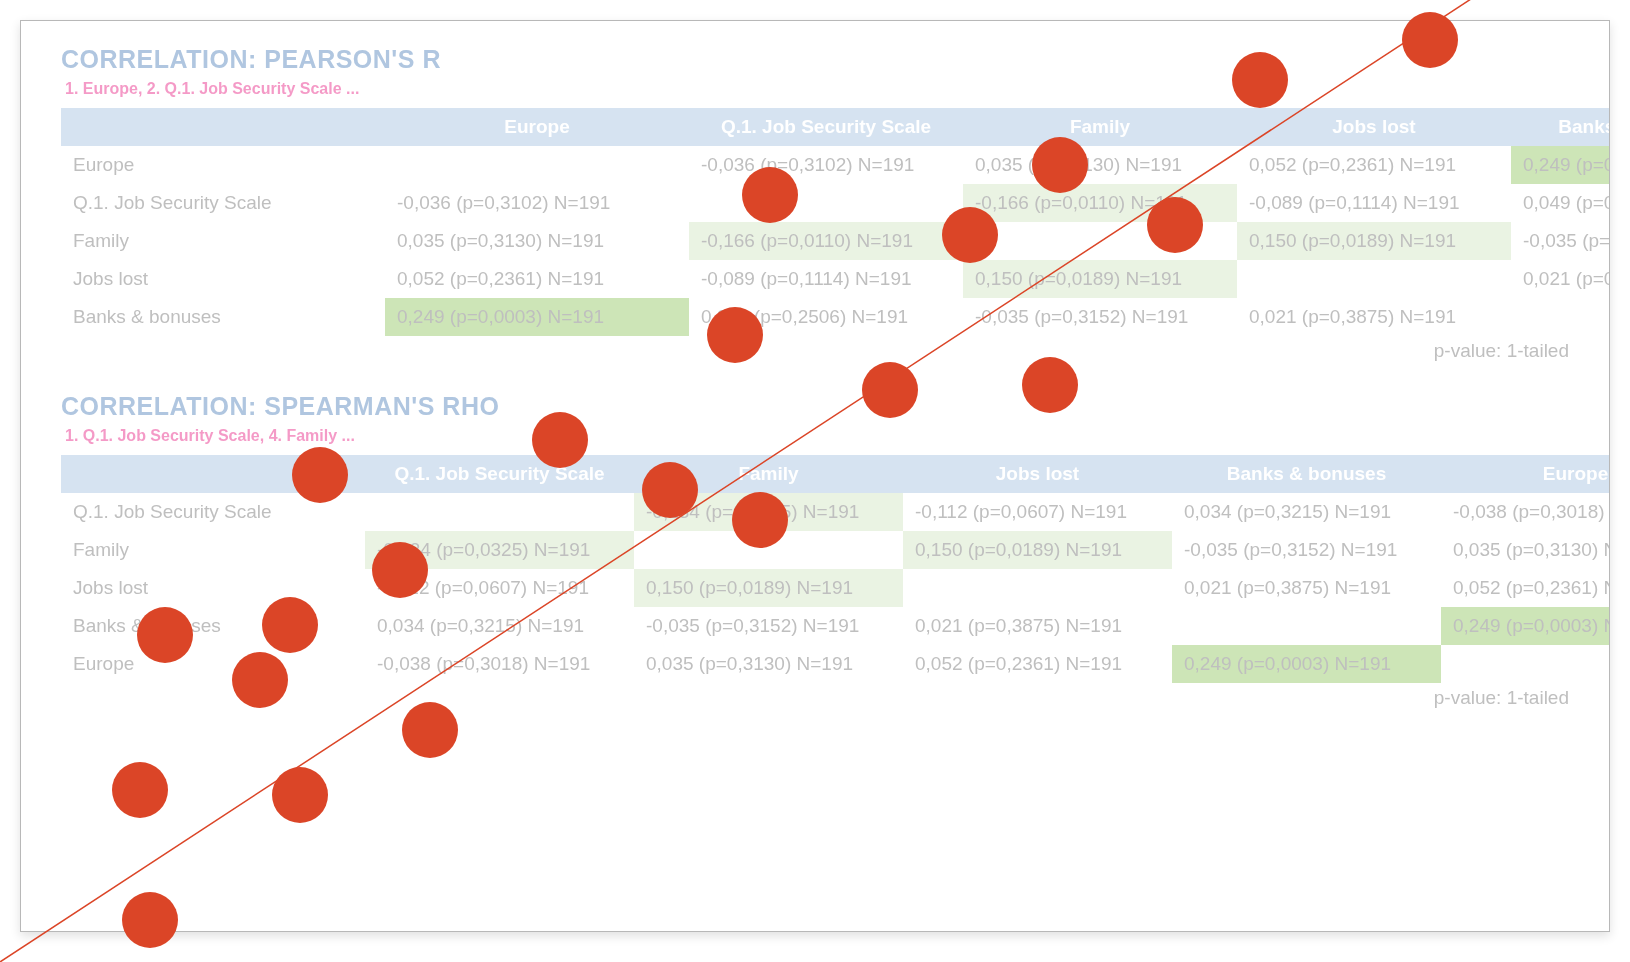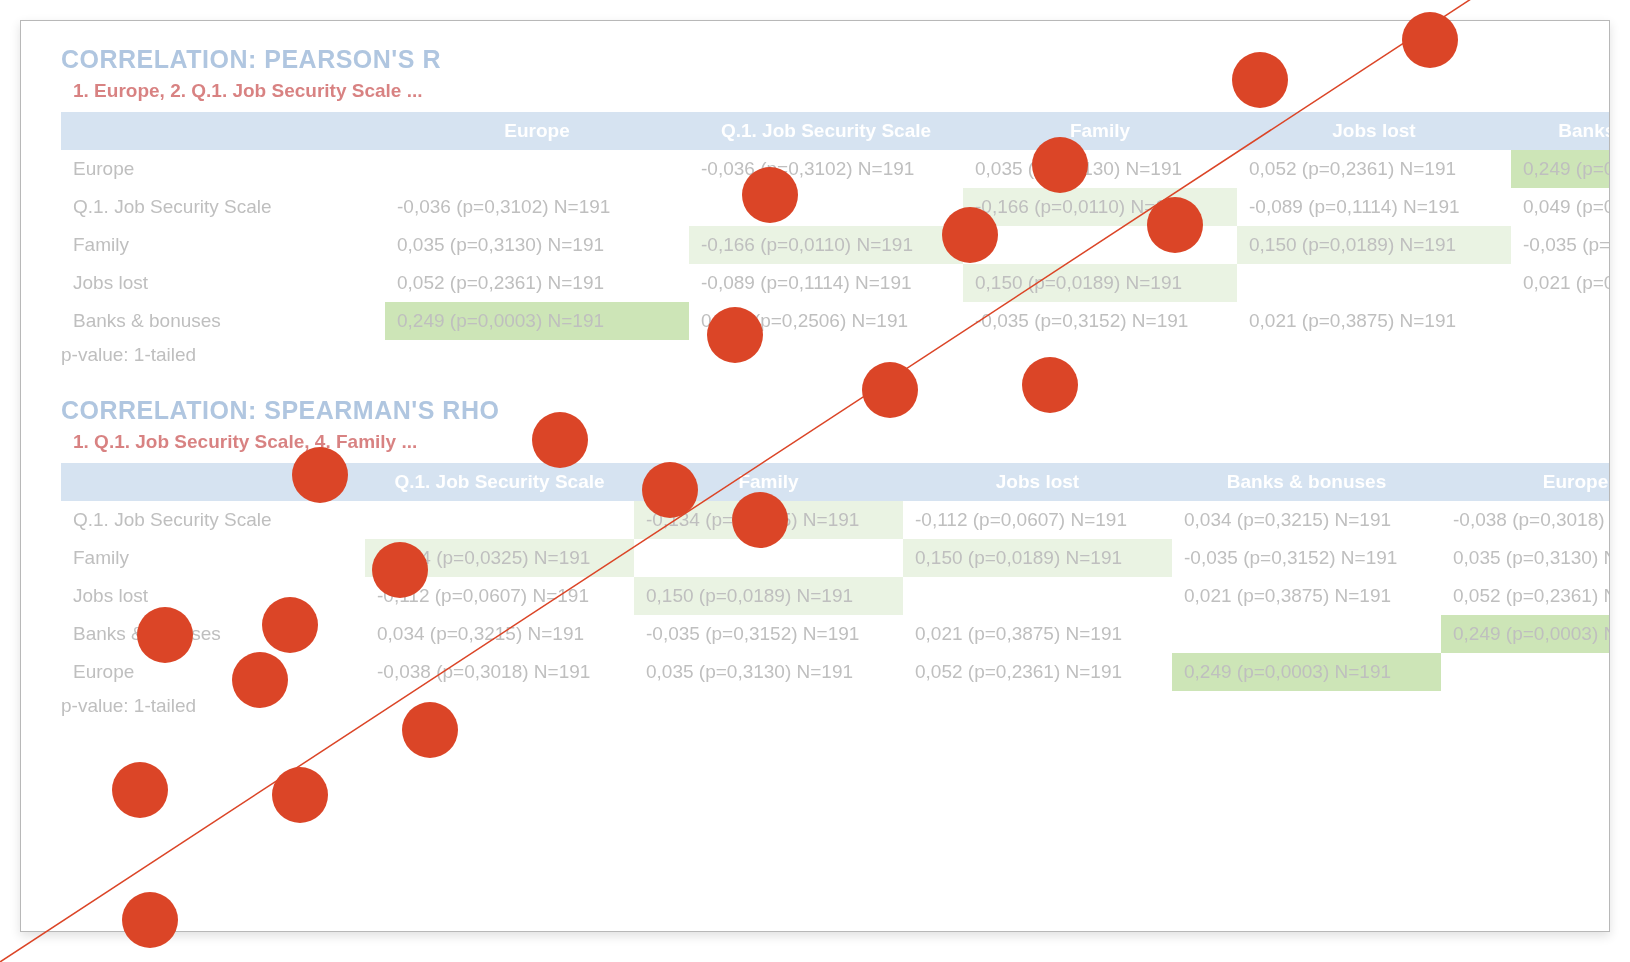--- a/index.html
+++ b/index.html
@@ -36,24 +36,24 @@
     padding: 0 40px;
   }
   h2.section-title {
     margin: 0 0 6px 0;
     font-size: 25px;
     font-weight: 700;
     color: #6f98c6;
     letter-spacing: 0.5px;
   }
   .subtitle {
-    margin: 0 0 10px 12px;
-    font-size: 19px;
+    margin: 0 0 10px 4px;
+    font-size: 16px;
     font-weight: 700;
-    color: #b91c1c;
+    color: #ec4899;
   }
   table.corr {
     border-collapse: collapse;
     table-layout: fixed;
     width: 1560px;
   }
   table.corr th, table.corr td {
     font-size: 19px;
     text-align: left;
     padding: 8px 12px;
@@ -86,20 +86,21 @@
   table.t2 th, table.t2 td { width: 245px; }
   table.t2 th:nth-child(1), table.t2 td:nth-child(1) { width: 280px; }
 
   .hl-light { background: #d9e9cc; }
   .hl-strong { background: #a4d07c; }
 
   .footnote {
     margin: 4px 0 30px 0;
     font-size: 19px;
     color: #8a8a8a;
+    text-align: right;
   }
 
   
   .scatter-layer {
     position: absolute;
     inset: 0;
     z-index: 10;
     pointer-events: none;
   }
   .dot {

